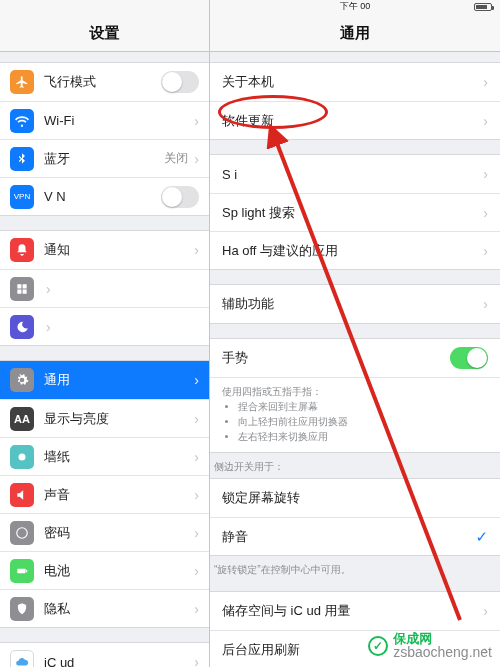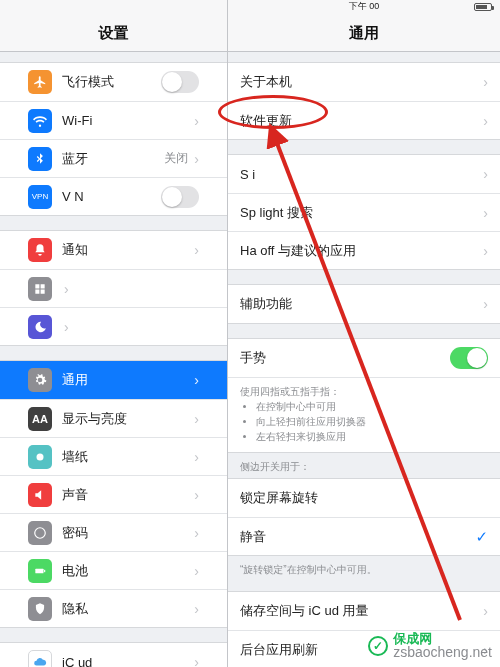--- a/index.html
+++ b/index.html
@@ -1,43 +1,43 @@
 <!DOCTYPE html>
 <html><head>
 <meta charset="utf-8">
 <style>
   *{box-sizing:border-box;margin:0;padding:0;font-family:-apple-system,"Helvetica Neue",Arial,sans-serif;-webkit-font-smoothing:antialiased}
   body{background:#eef0f3;width:500px;height:667px;overflow:hidden;position:relative}
   .app{display:flex;width:500px;height:667px}
   .pane{display:flex;flex-direction:column;height:100%}
-  .pane.left{width:228px;border-right:1px solid #c3c5c9}
+  .pane.left{width:210px;border-right:1px solid #c3c5c9}
   .pane.right{flex:1;min-width:0}
   .statusbar{height:16px;background:#f7f7f8;display:flex;align-items:flex-start;justify-content:center;font-size:9px;color:#222;position:relative}
   .statusbar .battery{position:absolute;right:8px;top:3px;width:18px;height:8px;border:1px solid #555;border-radius:2px}
   .statusbar .battery:after{content:"";position:absolute;right:-3px;top:2px;width:2px;height:4px;background:#555;border-radius:0 1px 1px 0}
   .statusbar .battery .fill{position:absolute;left:1px;top:1px;bottom:1px;width:70%;background:#555}
   .navbar{height:36px;background:#f7f7f8;border-bottom:1px solid #c3c5c9;display:flex;align-items:center;justify-content:center;font-size:15px;font-weight:600;color:#111}
   .scroll{flex:1;overflow:hidden;background:#eef0f3}
   .group{margin-top:14px;background:#fff;border-top:1px solid #d6d8db;border-bottom:1px solid #d6d8db}
   .group.first{margin-top:10px}
-  .row{min-height:38px;display:flex;align-items:center;padding:0 28px;border-top:1px solid #e2e4e7;font-size:13px;color:#222;position:relative;background:#fff}
+  .row{min-height:38px;display:flex;align-items:center;padding:0 10px;border-top:1px solid #e2e4e7;font-size:13px;color:#222;position:relative;background:#fff}
   .group .row:first-child{border-top:none}
   .row .icon{width:24px;height:24px;border-radius:5px;margin-right:10px;flex:0 0 auto;display:flex;align-items:center;justify-content:center;color:#fff}
   .row .icon svg{width:14px;height:14px;fill:#fff}
   .row .label{flex:1;white-space:nowrap;overflow:hidden;text-overflow:ellipsis}
   .row .detail{color:#8a8c90;font-size:12px;margin-right:4px}
   .row .chev{color:#c3c5c9;font-size:14px;margin-left:2px}
   .row.selected{background:#0e7afe;color:#fff}
   .row.selected .chev,.row.selected .detail{color:#e6f0ff}
   .switch{width:38px;height:22px;border-radius:11px;background:#e2e2e4;position:relative;flex:0 0 auto}
   .switch .knob{position:absolute;top:1px;left:1px;width:20px;height:20px;border-radius:50%;background:#fff;box-shadow:0 1px 2px rgba(0,0,0,.25)}
   .switch.on{background:#4cd964}
   .switch.on .knob{left:auto;right:1px}
   .right .row{min-height:38px;padding:0 12px;font-size:13px}
-  .footnote{font-size:10px;color:#8a8c90;padding:6px 12px 0;line-height:1.5}
+  .footnote{font-size:10px;color:#8a8c90;padding:6px 4px 0;line-height:1.5}
   .footnote.inside{background:#fff;border-top:1px solid #e2e4e7;padding:6px 12px 8px}
   .check{color:#0e7afe;font-size:15px;margin-left:4px}
   .annot-circle{position:absolute;border:3px solid #d8261f;border-radius:50%;pointer-events:none}
   .annot-arrow{position:absolute;pointer-events:none}
   .watermark{position:absolute;right:4px;bottom:4px;display:flex;align-items:center;gap:5px;background:rgba(255,255,255,.0);padding:3px 4px}
   .watermark .logo{width:20px;height:20px;border:2px solid #19b955;border-radius:50%;display:flex;align-items:center;justify-content:center;color:#19b955;font-size:12px;font-weight:bold}
   .watermark .txt{display:flex;flex-direction:column;line-height:1.05}
   .watermark .t1{font-size:13px;color:#19b955;font-weight:600}
   .watermark .t2{font-size:14px;color:#8a8c90}
   .pane.left .statusbar span{visibility:hidden}
@@ -249,21 +249,21 @@
       <div class="group">
         <div class="row">
           <span class="label">手势</span>
           <span class="switch on">
               <span class="knob"></span>
             </span>
         </div>
         <div class="footnote inside">
           <div>使用四指或五指手指：</div>
           <ul class="bullets">
-            <li>在控制中心中可用</li>
+            <li>捏合来回到主屏幕</li>
             <li>向上轻扫前往应用切换器</li>
             <li>左右轻扫来切换应用</li>
           </ul>
         </div>
       </div>
 
       <div class="footnote">侧边开关用于：</div>
       <div class="group" style="margin-top:4px">
         <div class="row">
           <span class="label">锁定屏幕旋转</span>

